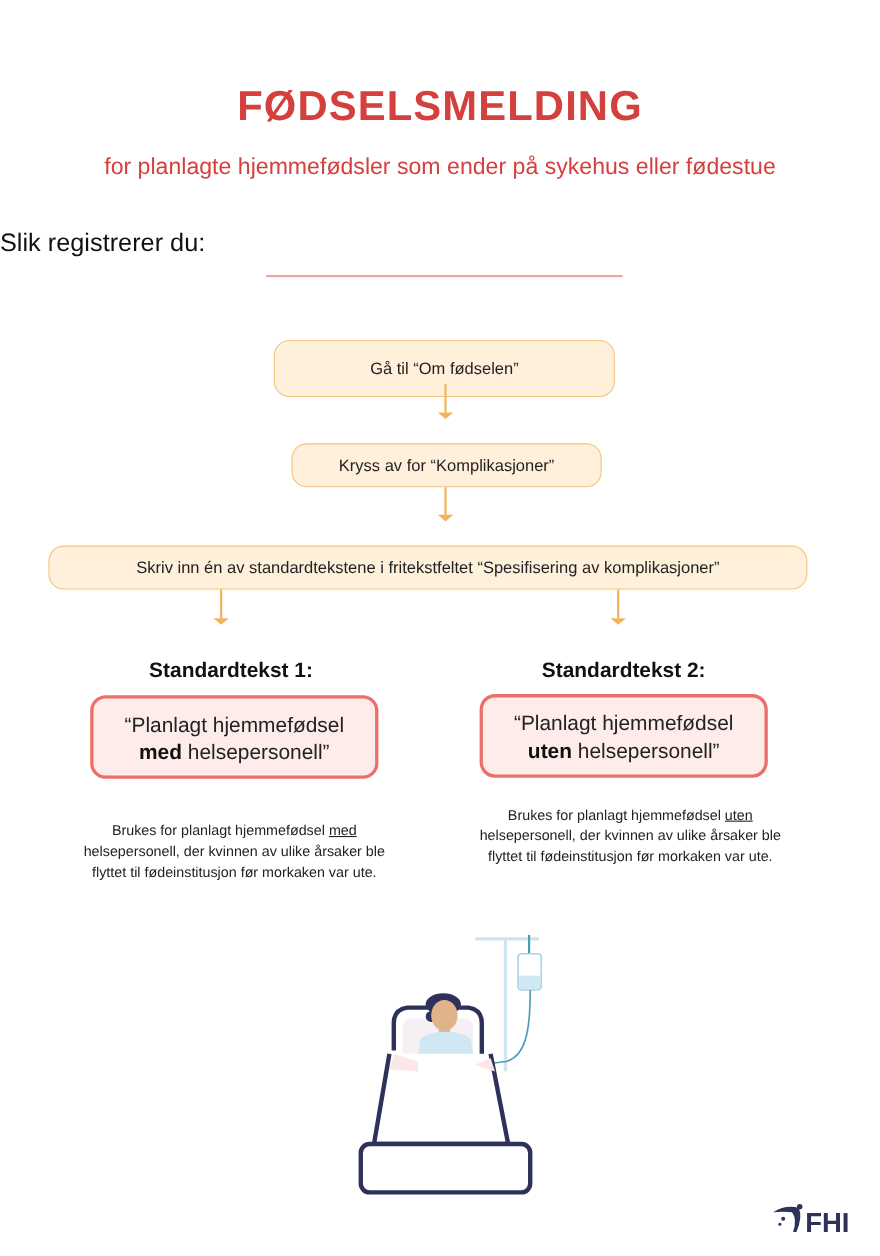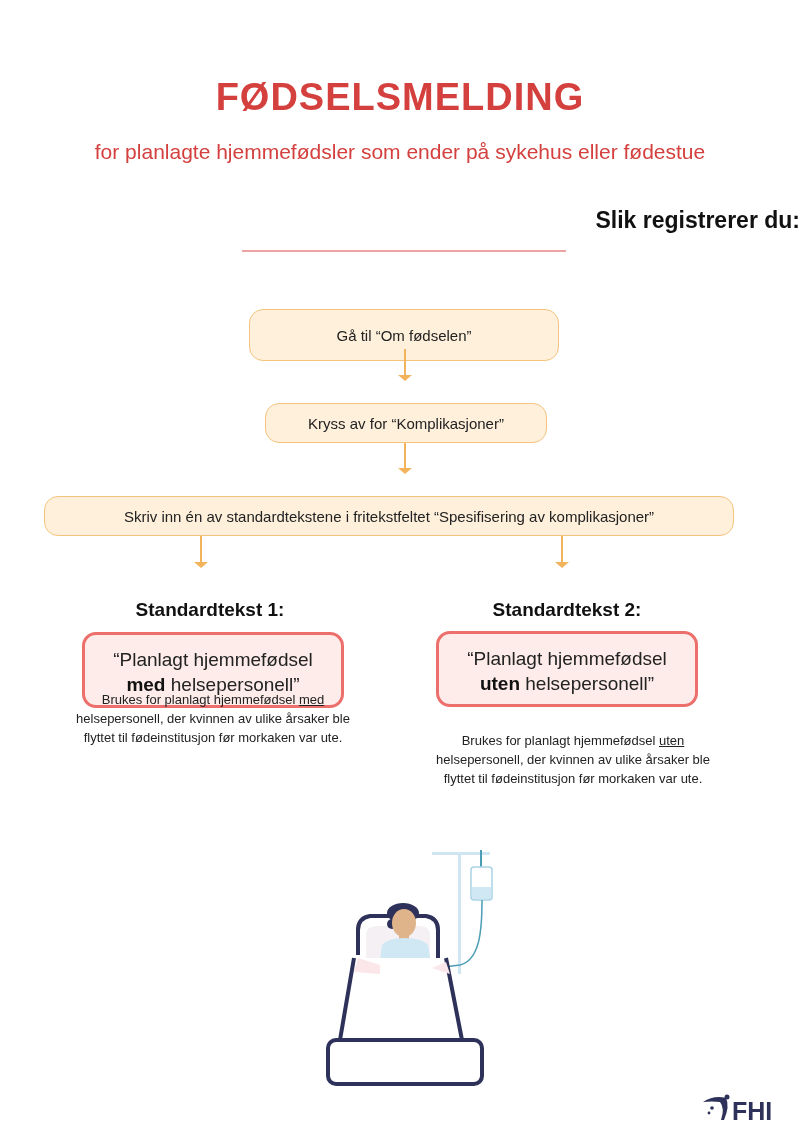--- a/index.html
+++ b/index.html
@@ -10,21 +10,21 @@
       position: absolute; left: 0; width: 800px; top: 76px;
       text-align: center; font-size: 38px; letter-spacing: 1px;
       color: #d4403e; font-weight: bold;
     }
     .subtitle {
       position: absolute; left: 0; width: 800px; top: 140px;
       text-align: center; font-size: 21px; color: #d4403e;
     }
     .howto {
       position: absolute; left: 0; width: 800px; top: 207px;
-      text-align: right; font-size: 23px; font-weight: bold; color: #111;
+      text-align: left; font-size: 23px; font-weight: normal; color: #111;
     }
     .howto-rule {
       position: absolute; left: 242px; width: 324px; top: 250px; height: 2px;
       background: #f0a3a3;
     }
 
     .step {
       position: absolute; background: #fff0dc; border: 1.5px solid #f3c47e;
       border-radius: 14px; display: flex; align-items: center; justify-content: center;
       font-size: 15px; color: #222; white-space: nowrap;
@@ -92,21 +92,21 @@
 <div class="arrow" style="left:555px; top:536px; height:32px;">
   <div class="line" style="height:26px;"></div>
   <div class="head" style="top:26px;"></div>
 </div>
 
 <div class="std-heading" style="left:60px; top:599px; width:300px;">Standardtekst 1:</div>
 <div class="std-box" style="left:82px; top:632px; width:262px; height:76px;">
   <div>“Planlagt hjemmefødsel</div>
   <div><b>med</b><span> helsepersonell”</span></div>
 </div>
-<div class="std-desc" style="left:40px; top:690px; width:346px;">
+<div class="std-desc" style="left:40px; top:745px; width:346px;">
   <div><span>Brukes for planlagt hjemmefødsel </span><u>med</u></div>
   <div>helsepersonell, der kvinnen av ulike årsaker ble</div>
   <div>flyttet til fødeinstitusjon før morkaken var ute.</div>
 </div>
 
 <div class="std-heading" style="left:417px; top:599px; width:300px;">Standardtekst 2:</div>
 <div class="std-box" style="left:436px; top:631px; width:262px; height:76px;">
   <div>“Planlagt hjemmefødsel</div>
   <div><b>uten</b><span> helsepersonell”</span></div>
 </div>

